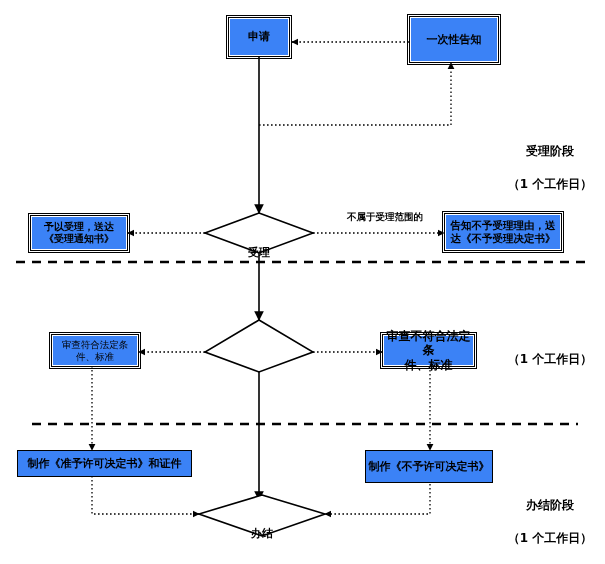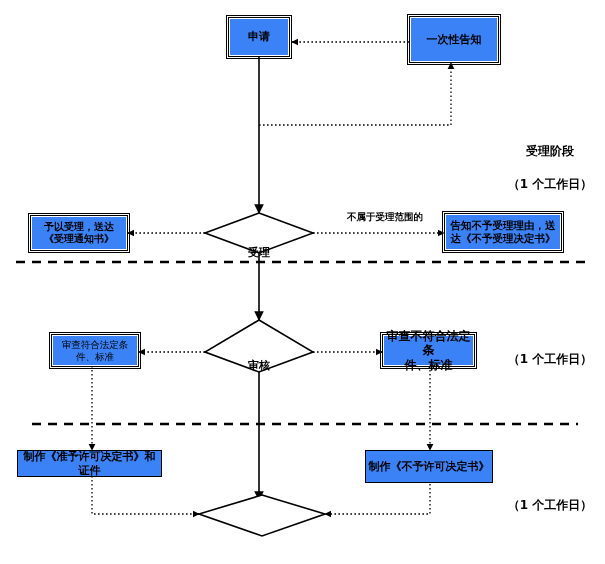--- a/index.html
+++ b/index.html
@@ -145,49 +145,50 @@
   <div class="node box" style="left:51px; top:334px; width:88px; height:33px; font-size:9.5px; font-weight:400;">
     <span class="box-inner cjk">审查符合法定条
 件、标准</span>
   </div>
 
   <div class="node box" style="left:382px; top:334px; width:93px; height:33px; font-size:12px; font-weight:700;">
     <span class="box-inner cjk">审查不符合法定条
 件、标准</span>
   </div>
 
-  <div class="node box-plain" style="left:17px; top:450px; width:145px; height:27px; font-size:11px; font-weight:700;">
+  <div class="node box-plain" style="left:17px; top:450px; width:175px; height:27px; font-size:11px; font-weight:700;">
     <span class="box-inner cjk">制作《准予许可决定书》和证件</span>
   </div>
 
   <div class="node box-plain" style="left:365px; top:450px; width:128px; height:33px; font-size:11px; font-weight:700;">
     <span class="box-inner cjk">制作《不予许可决定书》</span>
   </div>
 
   <div class="diamond-label cjk" style="left:205px; top:226px; width:108px; font-size:11px;">
     <span>受理</span>
   </div>
 
-  <div class="diamond-label cjk" style="left:205px; top:339px; width:108px; font-size:11px;">
-    <span>审核</span>
+
+  <div class="diamond-label cjk" style="left:199px; top:507px; width:126px; font-size:11px;">
+    <span>办结</span>
   </div>
-
 
 
 
   <div class="edge-label cjk" style="left:325px; top:199px; width:120px; font-size:9.5px;">
     <span>不属于受理范围的</span>
   </div>
 
   <div class="stage-label cjk" style="left:498px; top:126px; width:104px; font-size:12px;">
     <div>受理阶段</div>
     <div>（1 个工作日）</div>
   </div>
 
   <div class="stage-label cjk" style="left:498px; top:334px; width:104px; font-size:12px;">
     <div>（1 个工作日）</div>
   </div>
 
   <div class="stage-label cjk" style="left:498px; top:480px; width:104px; font-size:12px;">
+    <div>办结阶段</div>
     <div>（1 个工作日）</div>
   </div>
 
 </div>
 
 </body></html>

